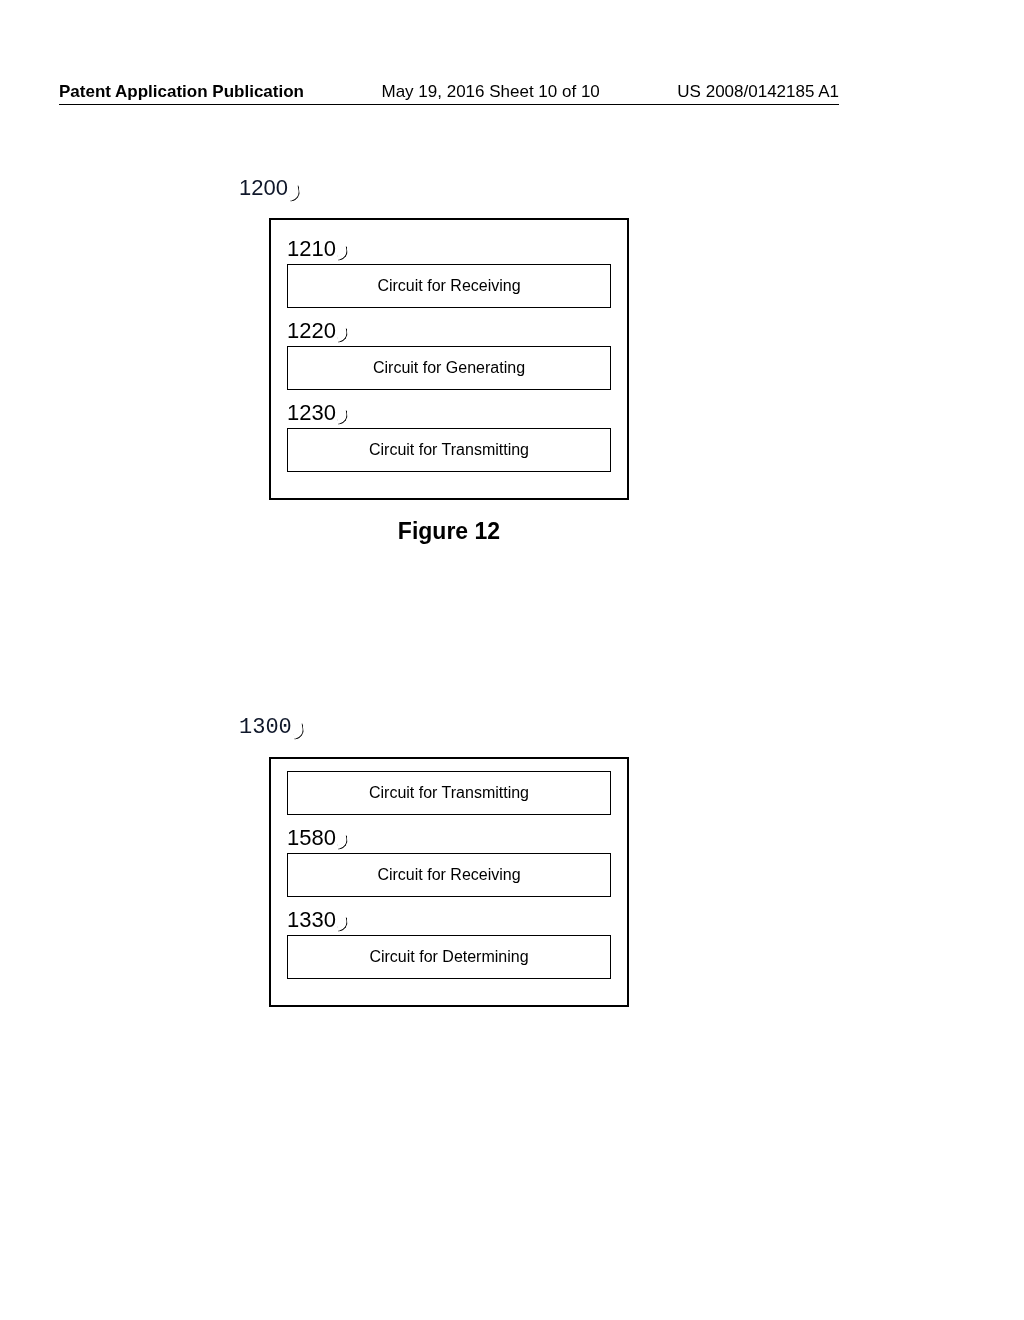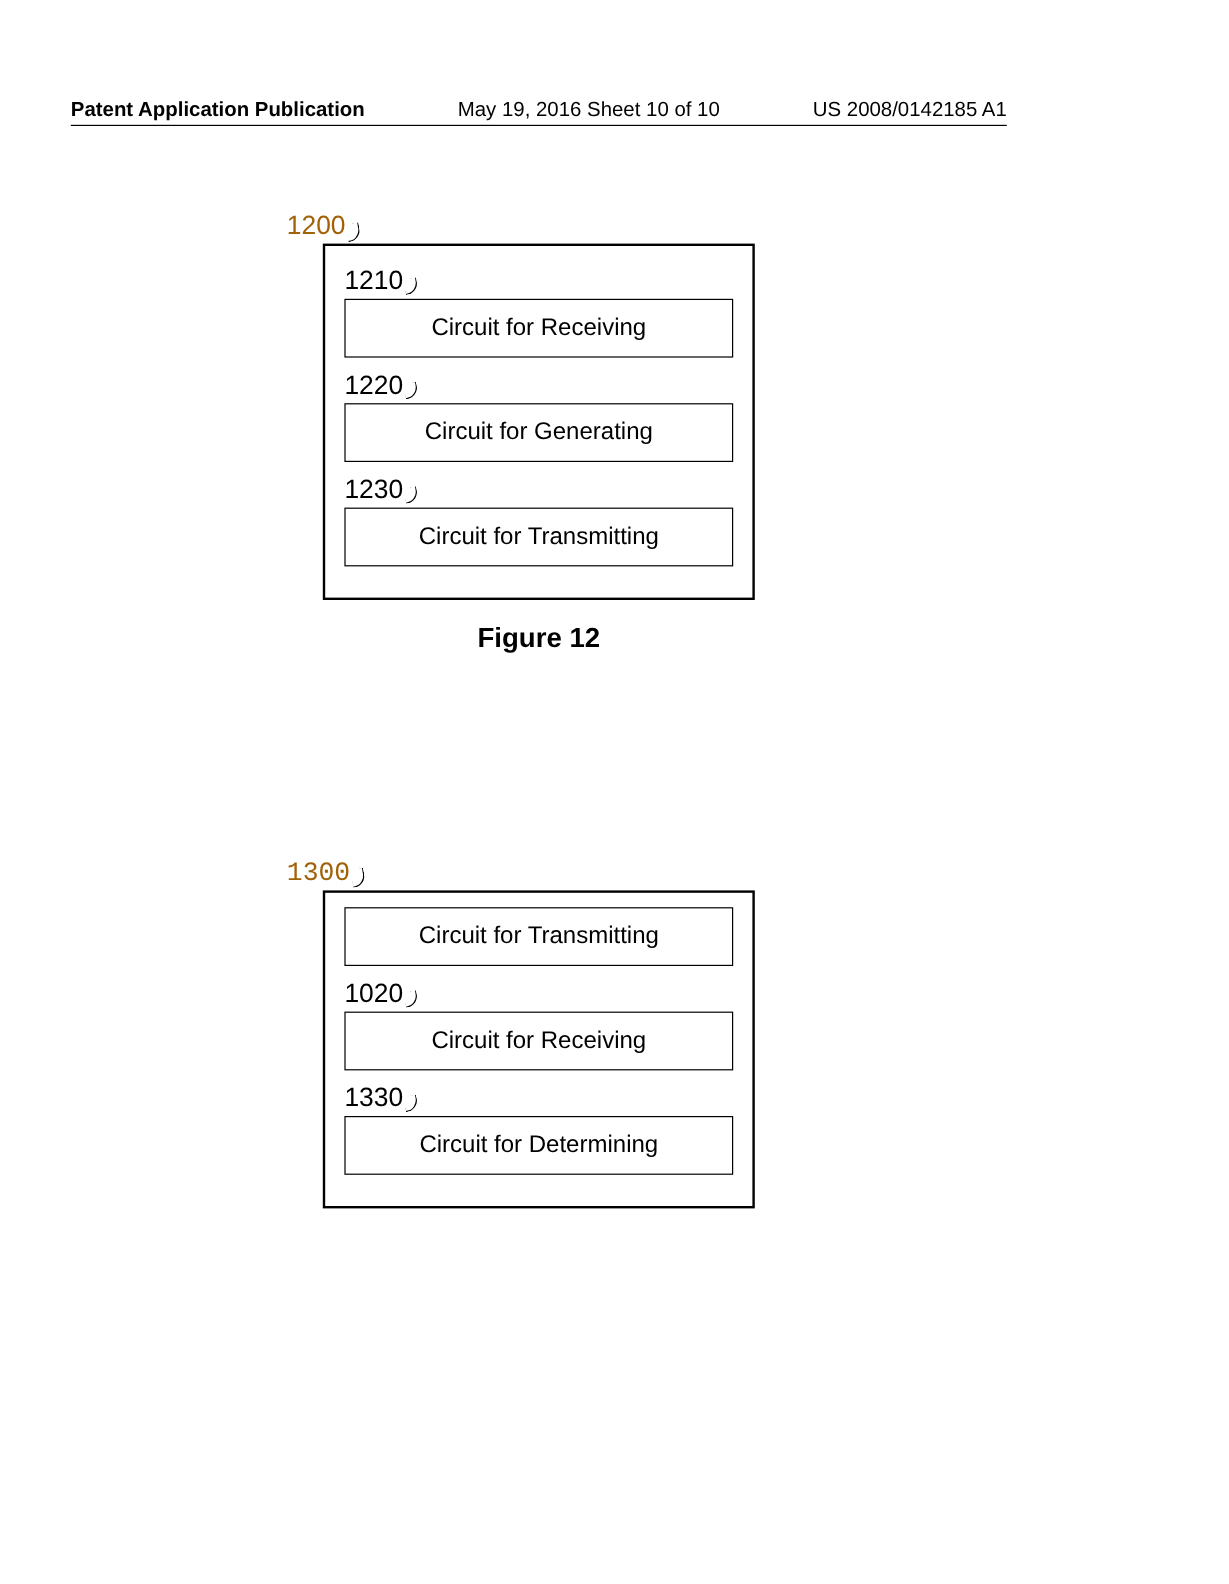--- a/index.html
+++ b/index.html
@@ -46,41 +46,42 @@
   }
   .figure-block {
     position: absolute;
     left: 50%;
     transform: translateX(-50%);
     width: 360px;
   }
   .outer-label {
     position: relative;
     font-size: 22px;
-    color: #a16207;
+    color: #0f172a;
     margin-bottom: 2px;
     display: inline-block;
   }
   .outer-box {
     border: 2.5px solid #000;
     padding: 12px 16px 20px 16px;
     position: relative;
+    margin-top: 15px;
   }
   .inner-label {
     font-size: 22px;
     color: #000;
     margin-top: 4px;
     margin-bottom: 2px;
     display: inline-block;
     position: relative;
   }
   .inner-box {
     border: 1.5px solid #000;
     text-align: center;
-    font-size: 20px;
+    font-size: 16px;
     padding: 12px 6px;
     margin-bottom: 6px;
   }
   .fig-caption {
     text-align: center;
     font-weight: bold;
     font-size: 23px;
     margin-top: 18px;
   }
   
@@ -161,21 +162,21 @@
   </div>
 
   <div class="figure-block" style="top:715px;">
     <div style="margin-left:-30px;font-family:Liberation Mono, monospace;">
       <span class="outer-label">1300</span><span class="outer-tick"></span>
     </div>
     <div class="outer-box">
       <div class="inner-box">Circuit for Transmitting</div>
 
       <div>
-        <span class="inner-label">1020</span><span class="tick"></span>
+        <span class="inner-label">1580</span><span class="tick"></span>
       </div>
       <div class="inner-box">Circuit for Receiving</div>
 
       <div>
         <span class="inner-label">1330</span><span class="tick"></span>
       </div>
       <div class="inner-box">Circuit for Determining</div>
     </div>
   </div>
 

